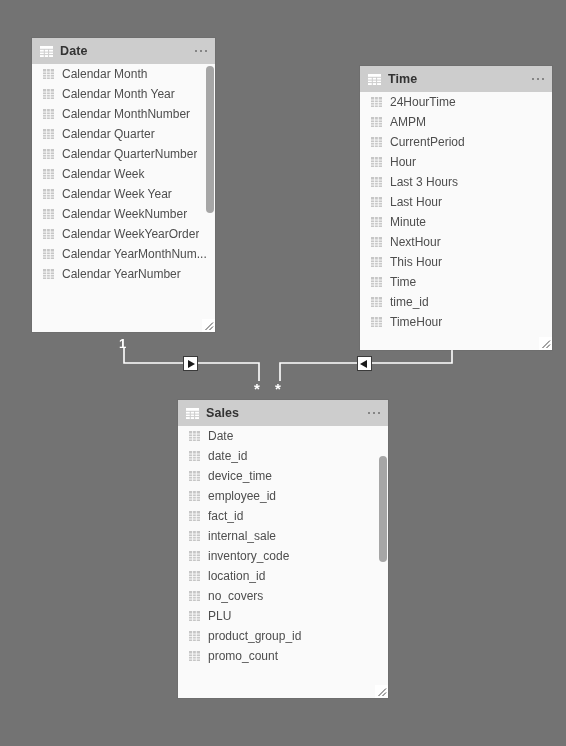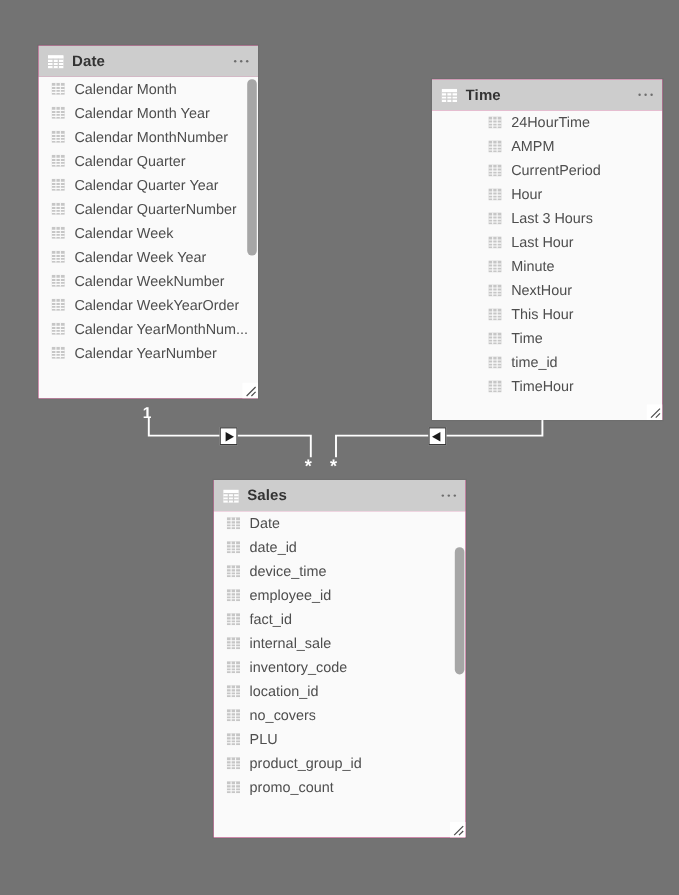--- a/index.html
+++ b/index.html
@@ -276,33 +276,20 @@
           <svg class="field-icon" viewBox="0 0 11 10">
             <rect x="0" y="0" width="11" height="10" fill="#c6c6c6"></rect>
             <g stroke="#fafafa" stroke-width="0.9">
               <line x1="0" y1="3" x2="11" y2="3"></line>
               <line x1="0" y1="5.6" x2="11" y2="5.6"></line>
               <line x1="0" y1="8" x2="11" y2="8"></line>
               <line x1="3.6" y1="0" x2="3.6" y2="10"></line>
               <line x1="7.3" y1="0" x2="7.3" y2="10"></line>
             </g>
           </svg>
-          <span class="field-name">Calendar Quarter Year</span>
-        </div>
-        <div class="field-row">
-          <svg class="field-icon" viewBox="0 0 11 10">
-            <rect x="0" y="0" width="11" height="10" fill="#c6c6c6"></rect>
-            <g stroke="#fafafa" stroke-width="0.9">
-              <line x1="0" y1="3" x2="11" y2="3"></line>
-              <line x1="0" y1="5.6" x2="11" y2="5.6"></line>
-              <line x1="0" y1="8" x2="11" y2="8"></line>
-              <line x1="3.6" y1="0" x2="3.6" y2="10"></line>
-              <line x1="7.3" y1="0" x2="7.3" y2="10"></line>
-            </g>
-          </svg>
           <span class="field-name">Calendar QuarterNumber</span>
         </div>
         <div class="field-row">
           <svg class="field-icon" viewBox="0 0 11 10">
             <rect x="0" y="0" width="11" height="10" fill="#c6c6c6"></rect>
             <g stroke="#fafafa" stroke-width="0.9">
               <line x1="0" y1="3" x2="11" y2="3"></line>
               <line x1="0" y1="5.6" x2="11" y2="5.6"></line>
               <line x1="0" y1="8" x2="11" y2="8"></line>
               <line x1="3.6" y1="0" x2="3.6" y2="10"></line>
@@ -402,21 +389,21 @@
           <line x1="8.6" y1="3" x2="8.6" y2="11"></line>
         </g>
       </svg>
       <span class="table-title">Time</span>
       <span class="dots-menu">
         <i></i>
         <i></i>
         <i></i>
       </span>
     </div>
-    <div class="field-list" id="list-time" style="height:258px;padding-left:36px;">
+    <div class="field-list" id="list-time" style="height:258px;">
         <div class="field-row">
           <svg class="field-icon" viewBox="0 0 11 10">
             <rect x="0" y="0" width="11" height="10" fill="#c6c6c6"></rect>
             <g stroke="#fafafa" stroke-width="0.9">
               <line x1="0" y1="3" x2="11" y2="3"></line>
               <line x1="0" y1="5.6" x2="11" y2="5.6"></line>
               <line x1="0" y1="8" x2="11" y2="8"></line>
               <line x1="3.6" y1="0" x2="3.6" y2="10"></line>
               <line x1="7.3" y1="0" x2="7.3" y2="10"></line>
             </g>

